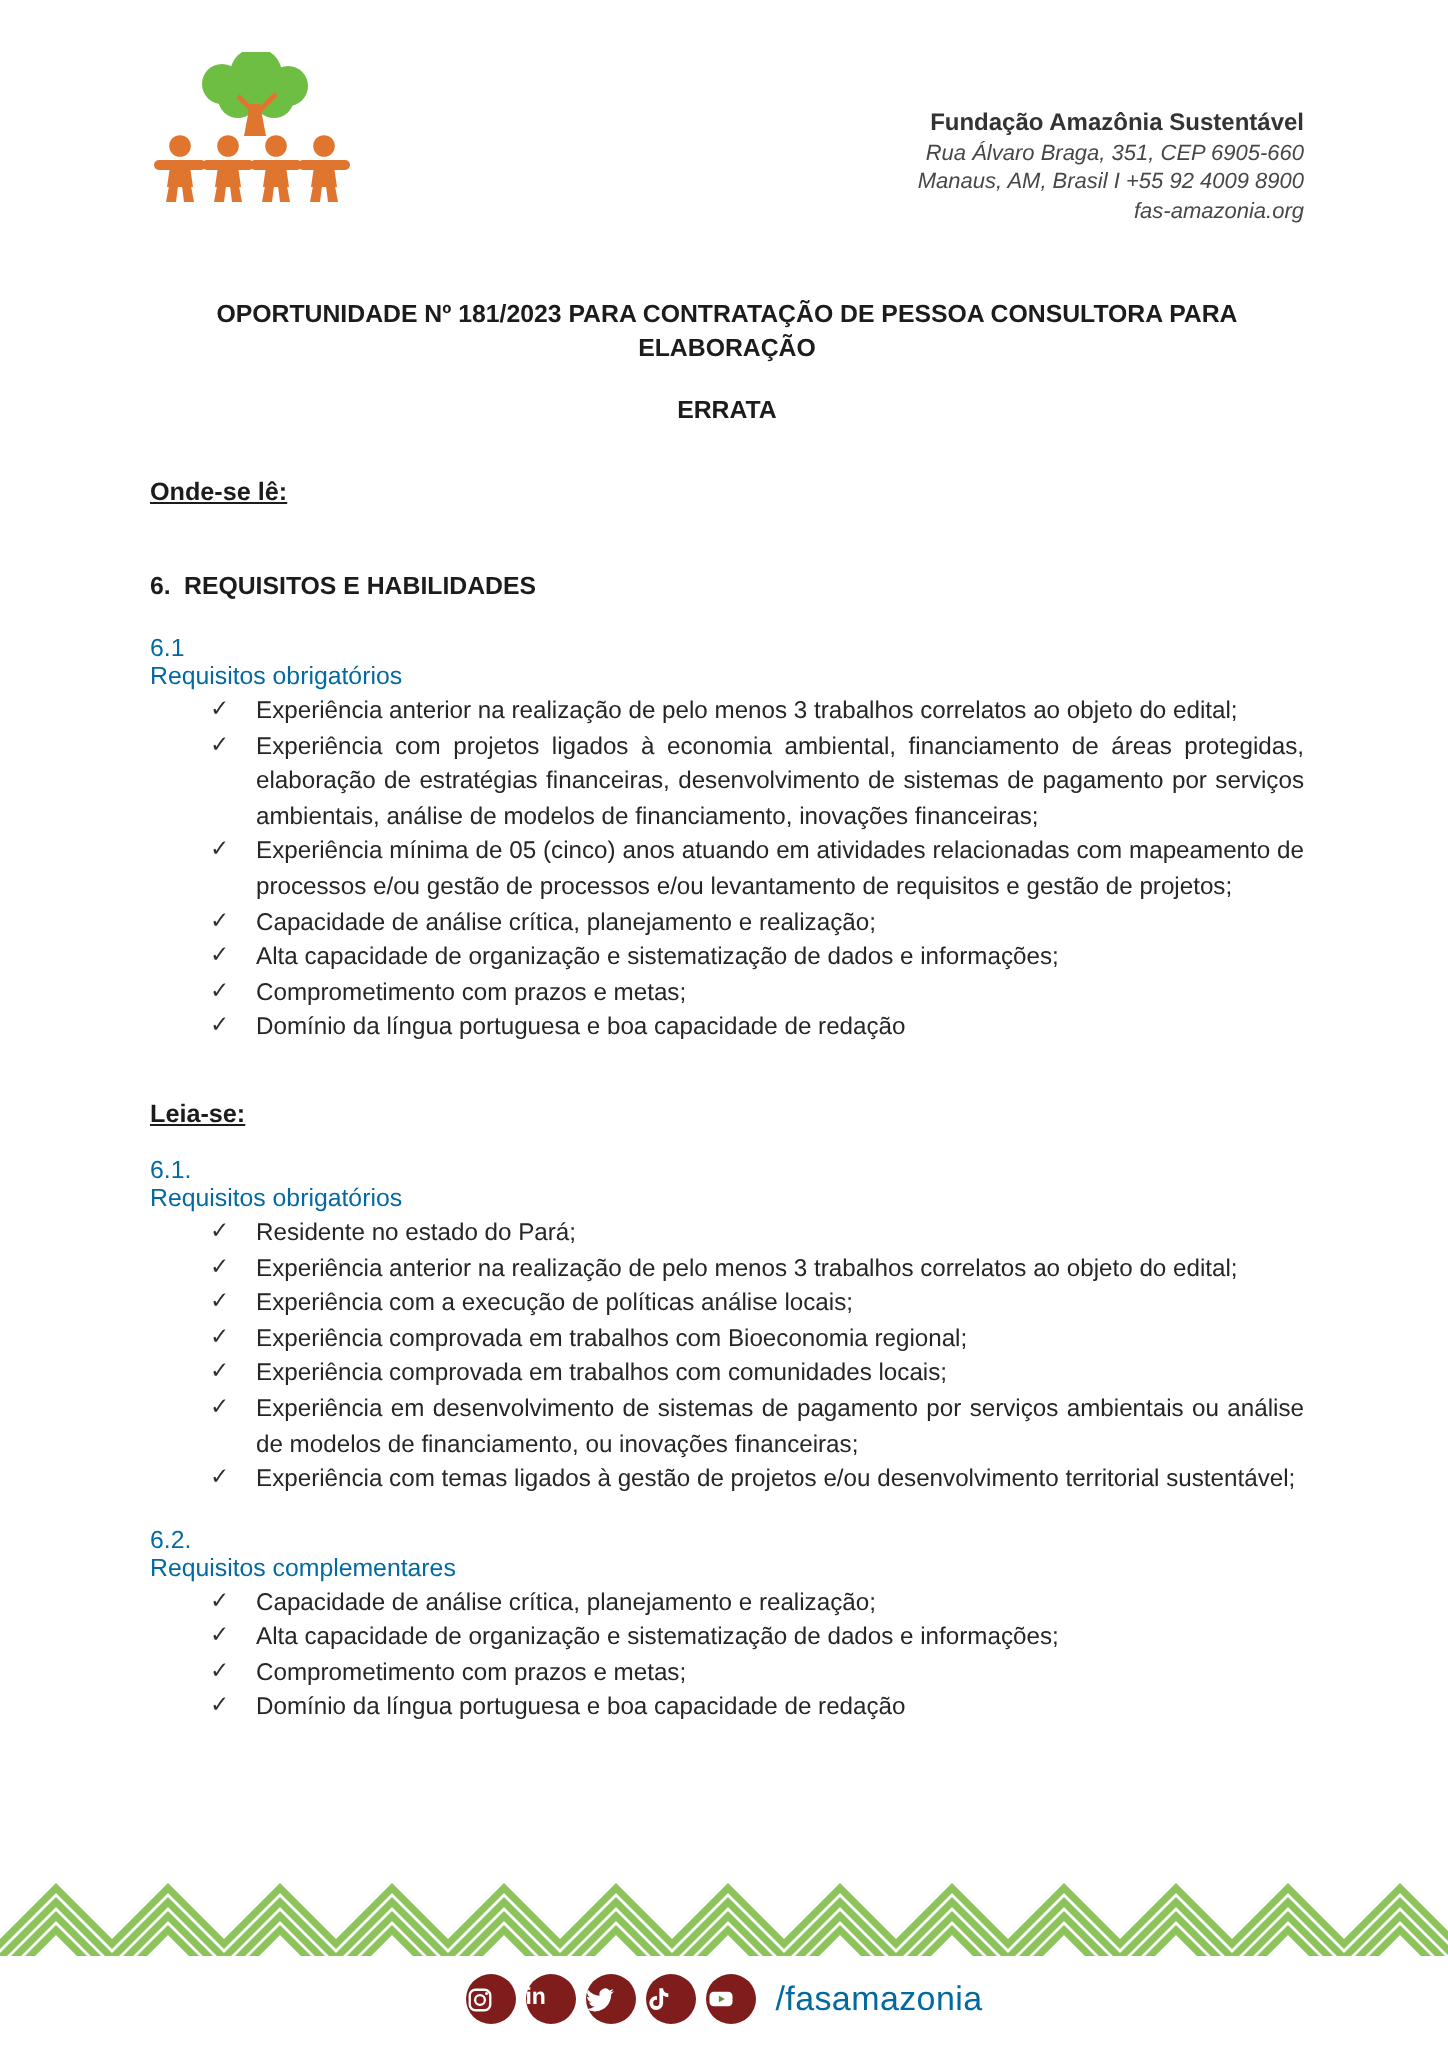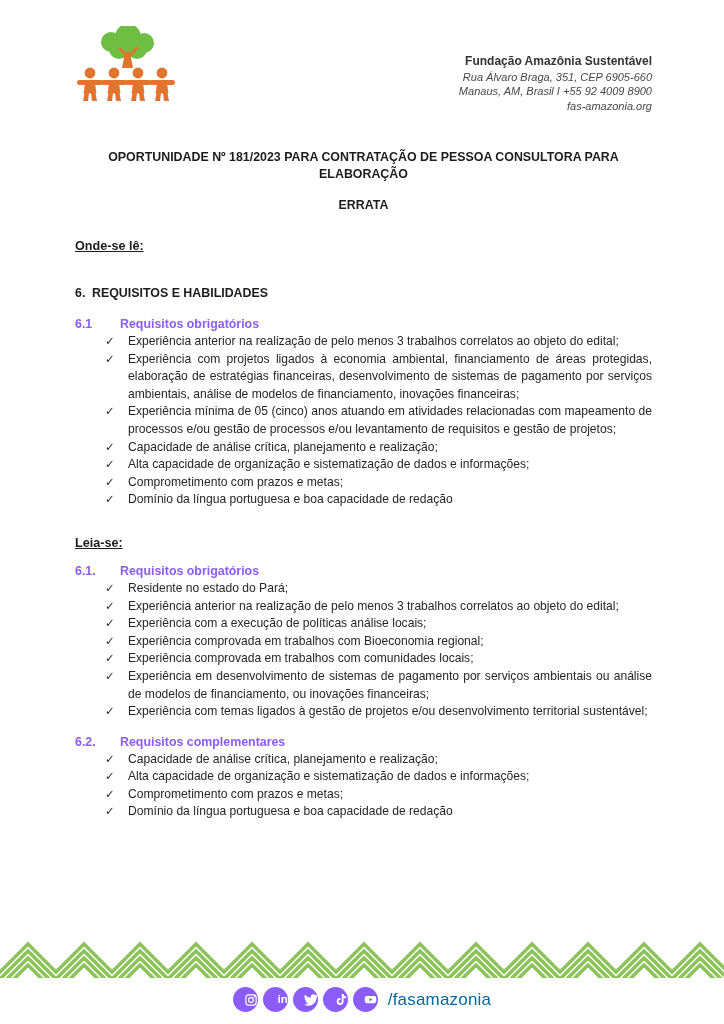--- a/index.html
+++ b/index.html
@@ -27,37 +27,37 @@
   .doc-title { margin-top:36px; text-align:center; font-weight:bold; font-size:12.4px; line-height:17px; color:#1c1c1c; }
   .doc-subtitle { margin-top:15px; text-align:center; font-weight:bold; font-size:12.4px; color:#1c1c1c; }
 
   
   .label-underline {
     margin-top:27px; font-weight:bold; font-size:12.6px;
     text-decoration:underline; color:#1c1c1c; width:max-content;
   }
   .sec-heading { margin-top:33px; font-weight:bold; font-size:12.4px; color:#1c1c1c; display:flex; }
   .sec-heading .sec-num { width:17px; }
-  .sub-heading { margin-top:17px; font-weight:bold; font-size:12.4px; color:#8b5cf6; display:flex; }
+  .sub-heading { margin-top:17px; font-weight:normal; font-size:12.4px; color:#0369a1; display:flex;flex-direction:column; }
   .sub-heading .sub-num { width:45px; }
   .sub-heading.space-lg { margin-top:14px; }
 
   
   .check-list { margin-left:30px; margin-top:2px; }
   .check-item { display:flex; font-size:12.1px; line-height:17.6px; }
   .check-mark { width:23px; flex:0 0 23px; color:#2f2f2f; font-size:11.5px; }
   .check-text { flex:1; text-align:justify; color:#262626; }
 
   
   .footer { position:absolute; left:0; right:0; bottom:0; height:84px; }
   .zigzag { display:block; width:724px; height:38px; }
   .social-row { margin-top:9px; display:flex; justify-content:center; align-items:center; gap:5px; }
   .social-circle {
-    width:25px; height:25px; border-radius:50%; background:#8b5cf6;
-    display:flex; align-items:center; justify-content:flex-end; color:#fff;
+    width:25px; height:25px; border-radius:50%; background:#7f1d1d;
+    display:flex; align-items:center; justify-content:flex-start; color:#fff;
   }
   .social-circle svg { display:block; }
   .linkedin-glyph { font-size:11.5px; font-weight:bold; color:#fff; line-height:1; }
   .social-handle { margin-left:5px; color:#0369a1; font-size:17px; letter-spacing:0.2px; }
 </style>
 </head>
 <body>
 
 <div class="page-content">
 

